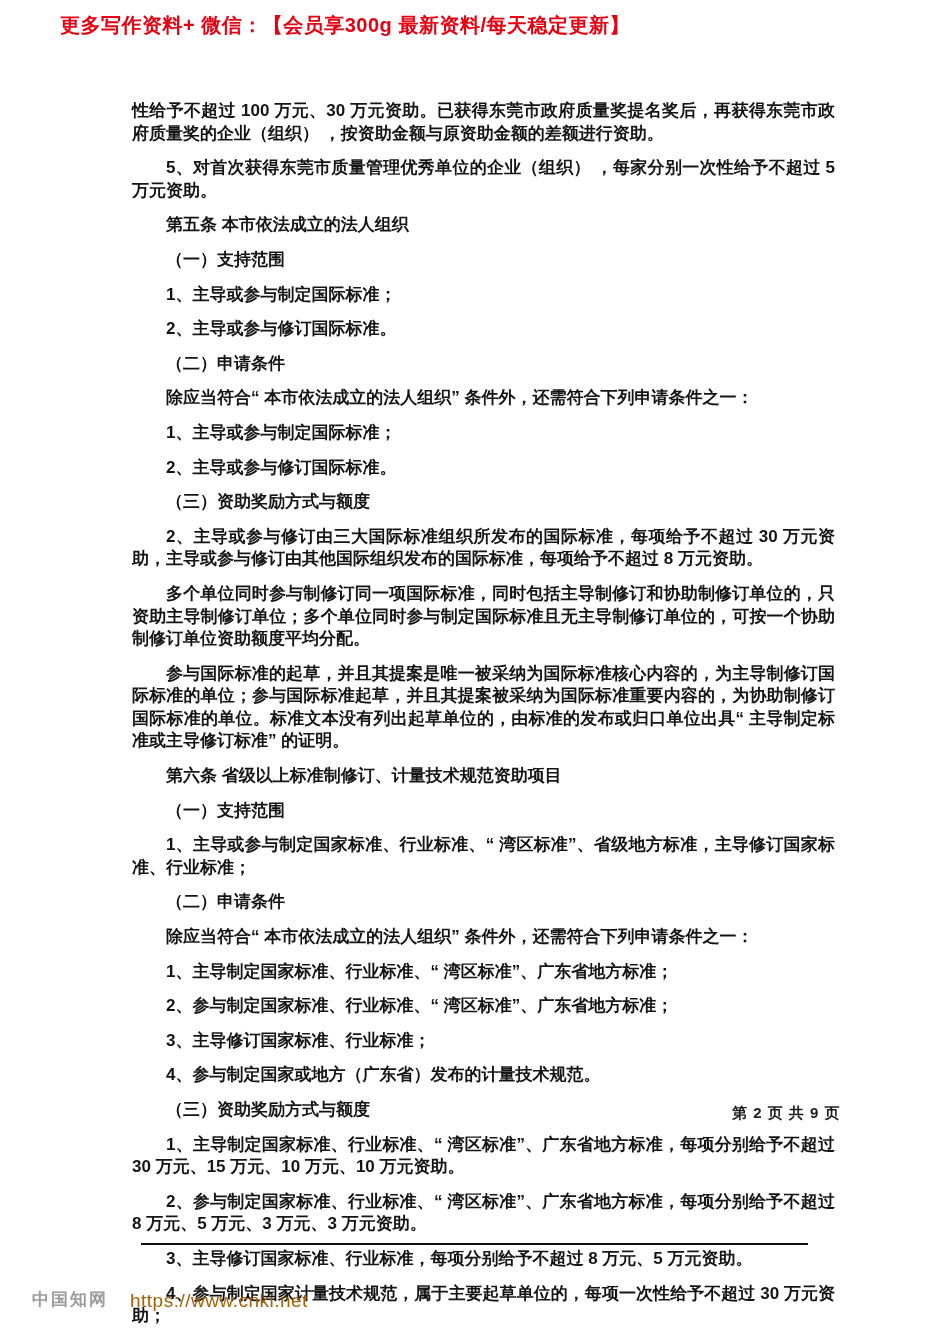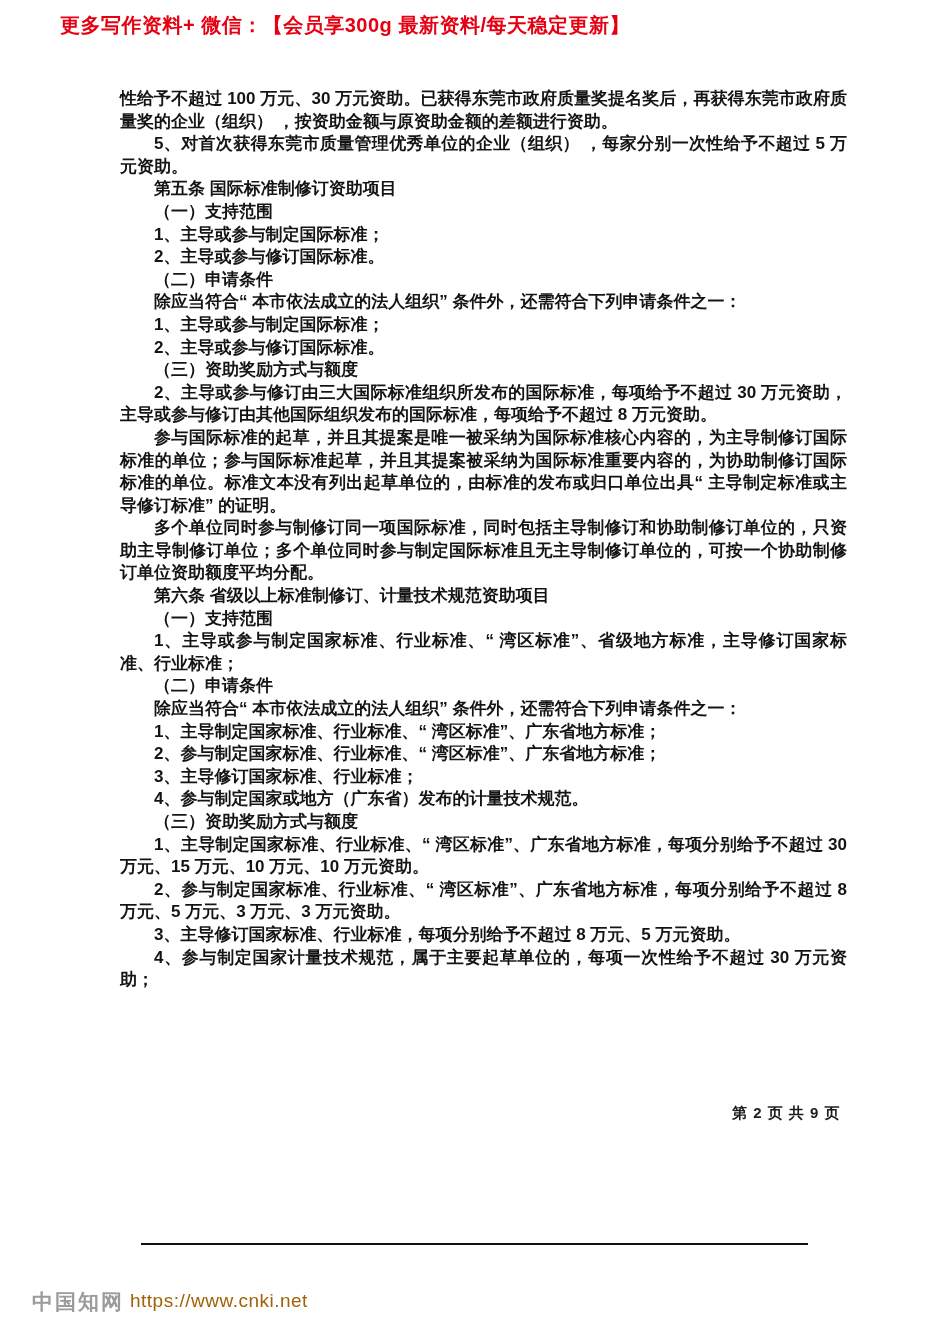--- a/index.html
+++ b/index.html
@@ -29,21 +29,21 @@
     left: 120px;
     top: 88px;
     width: 727px;
     font-size: 17px;
     line-height: 22.6px;
     font-weight: 600;
     color: #141414;
     text-align: justify;
   }
   .doc-body p.para {
-    margin: 0;
+    margin: 12px;
     padding: 0;
   }
   .doc-body p.para.indent {
     text-indent: 2em;
   }
   .page-num {
     position: absolute;
     left: 711px;
     top: 1104px;
     font-size: 15px;
@@ -58,21 +58,21 @@
     left: 141px;
     top: 1243px;
     width: 667px;
     height: 2px;
     background: #111111;
   }
   .footer-brand {
     position: absolute;
     left: 32px;
     top: 1288px;
-    font-size: 21px;
+    font-size: 17px;
     font-weight: 600;
     letter-spacing: 2px;
     white-space: nowrap;
   }
   .footer-url {
     position: absolute;
     left: 130px;
     top: 1290px;
     font-size: 19px;
     font-weight: 400;
@@ -83,32 +83,32 @@
 </head>
 <body>
 
 <div class="page">
 
   <div class="promo" style="color: rgb(230, 0, 18);">更多写作资料+ 微信：【会员享300g 最新资料/每天稳定更新】</div>
 
   <div class="doc-body" style="color: rgb(20, 20, 20);">
       <p class="para">性给予不超过 100 万元、30 万元资助。已获得东莞市政府质量奖提名奖后，再获得东莞市政府质量奖的企业（组织） ，按资助金额与原资助金额的差额进行资助。</p>
       <p class="para indent">5、对首次获得东莞市质量管理优秀单位的企业（组织） ，每家分别一次性给予不超过 5 万元资助。</p>
-      <p class="para indent">第五条 国际标准制修订资助项目</p>
+      <p class="para indent">第五条 本市依法成立的法人组织</p>
       <p class="para indent">（一）支持范围</p>
       <p class="para indent">1、主导或参与制定国际标准；</p>
       <p class="para indent">2、主导或参与修订国际标准。</p>
       <p class="para indent">（二）申请条件</p>
       <p class="para indent">除应当符合“ 本市依法成立的法人组织” 条件外，还需符合下列申请条件之一：</p>
       <p class="para indent">1、主导或参与制定国际标准；</p>
       <p class="para indent">2、主导或参与修订国际标准。</p>
       <p class="para indent">（三）资助奖励方式与额度</p>
       <p class="para indent">2、主导或参与修订由三大国际标准组织所发布的国际标准，每项给予不超过 30 万元资助，主导或参与修订由其他国际组织发布的国际标准，每项给予不超过 8 万元资助。</p>
+      <p class="para indent">多个单位同时参与制修订同一项国际标准，同时包括主导制修订和协助制修订单位的，只资助主导制修订单位；多个单位同时参与制定国际标准且无主导制修订单位的，可按一个协助制修订单位资助额度平均分配。</p>
       <p class="para indent">参与国际标准的起草，并且其提案是唯一被采纳为国际标准核心内容的，为主导制修订国际标准的单位；参与国际标准起草，并且其提案被采纳为国际标准重要内容的，为协助制修订国际标准的单位。标准文本没有列出起草单位的，由标准的发布或归口单位出具“ 主导制定标准或主导修订标准” 的证明。</p>
-      <p class="para indent">多个单位同时参与制修订同一项国际标准，同时包括主导制修订和协助制修订单位的，只资助主导制修订单位；多个单位同时参与制定国际标准且无主导制修订单位的，可按一个协助制修订单位资助额度平均分配。</p>
       <p class="para indent">第六条 省级以上标准制修订、计量技术规范资助项目</p>
       <p class="para indent">（一）支持范围</p>
       <p class="para indent">1、主导或参与制定国家标准、行业标准、“ 湾区标准”、省级地方标准，主导修订国家标准、行业标准；</p>
       <p class="para indent">（二）申请条件</p>
       <p class="para indent">除应当符合“ 本市依法成立的法人组织” 条件外，还需符合下列申请条件之一：</p>
       <p class="para indent">1、主导制定国家标准、行业标准、“ 湾区标准”、广东省地方标准；</p>
       <p class="para indent">2、参与制定国家标准、行业标准、“ 湾区标准”、广东省地方标准；</p>
       <p class="para indent">3、主导修订国家标准、行业标准；</p>
       <p class="para indent">4、参与制定国家或地方（广东省）发布的计量技术规范。</p>
       <p class="para indent">（三）资助奖励方式与额度</p>

